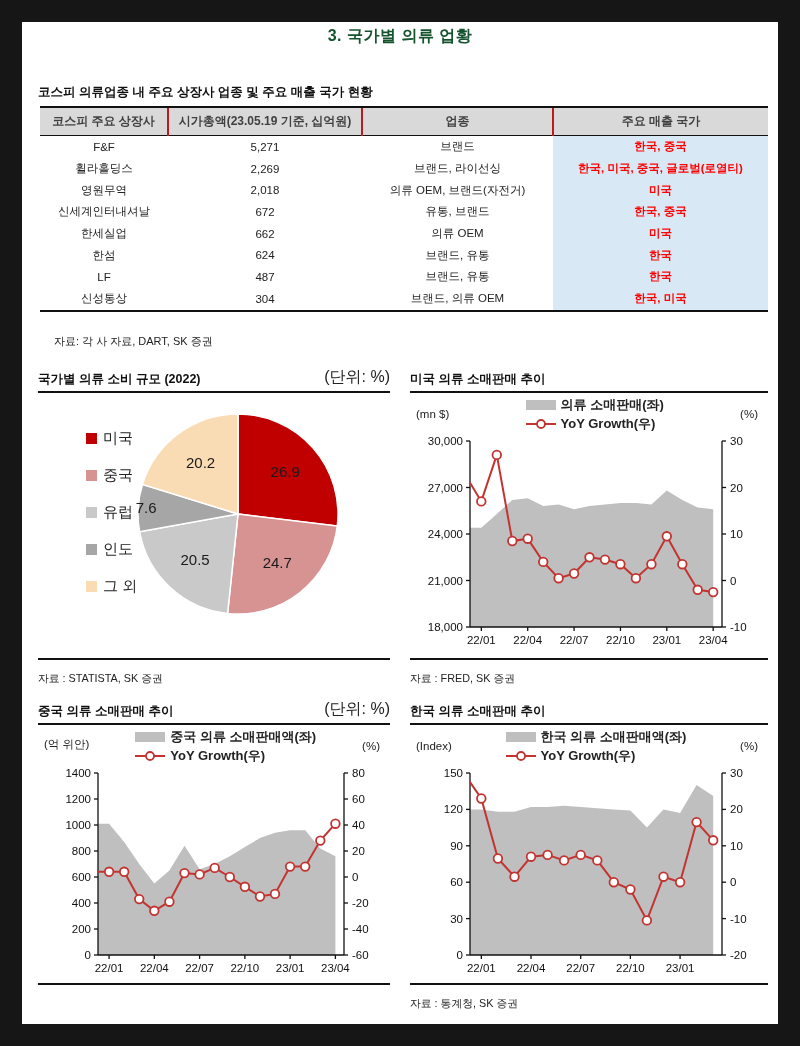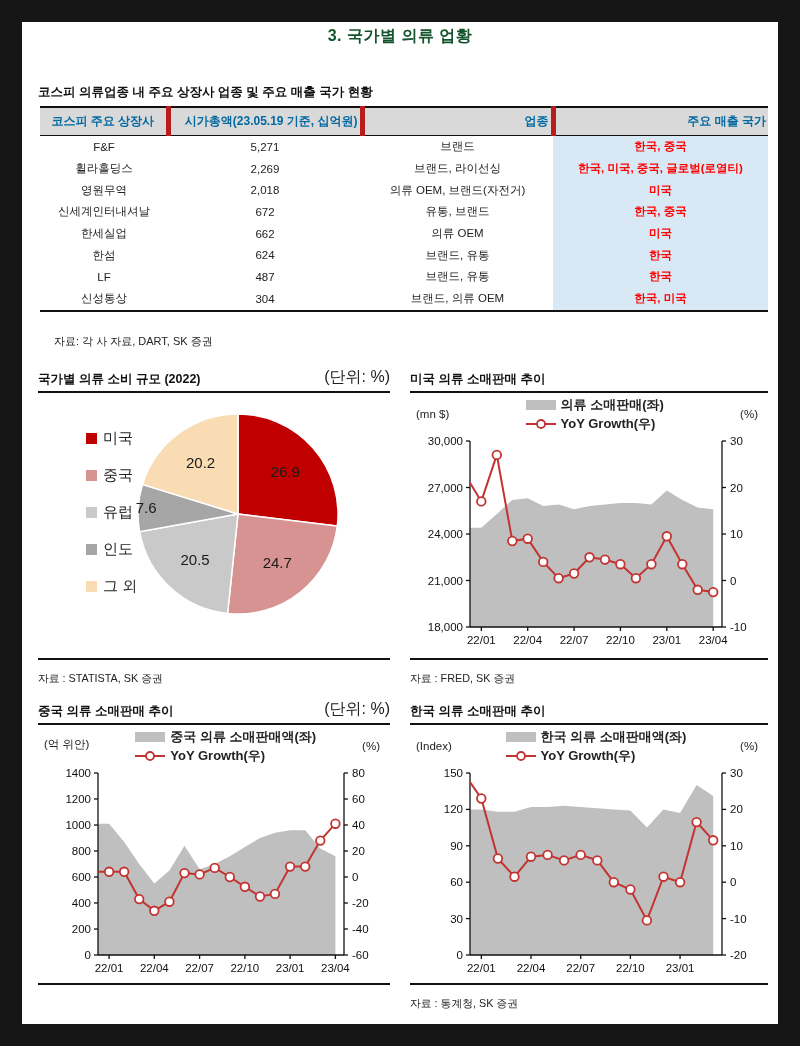--- a/index.html
+++ b/index.html
@@ -21,25 +21,25 @@
   .caption{
     position:absolute;top:62px;left:16px;
     font-size:12.5px;font-weight:bold;color:#111;
   }
   table.kospi{
     position:absolute;top:84px;left:18px;width:728px;
     border-collapse:collapse;table-layout:fixed;
     font-size:11.5px;
   }
   table.kospi thead th{
-    background:#d9d9d9;font-weight:bold;font-size:12px;color:#0369a1;
+    background:#d9d9d9;font-weight:bold;font-size:12px;color:#404040;
     border-top:2px solid #111;border-bottom:1.5px solid #111;
     height:27px;padding:0 2px;
   }
-  table.kospi thead th + th{border-left:5px solid #b91c1c;text-align:right;}
+  table.kospi thead th + th{border-left:2px solid #b91c1c;}
   table.kospi td{
     text-align:center;height:21.7px;padding:0 2px;color:#222;
     white-space:nowrap;overflow:hidden;
   }
   table.kospi td.country{background:#d9e8f5;color:#ff0000;font-weight:600;}
   table.kospi tbody tr:last-child td{border-bottom:2px solid #111;}
   .table-source{
     position:absolute;top:312px;left:32px;font-size:11px;color:#222;
   }
   .grid{

